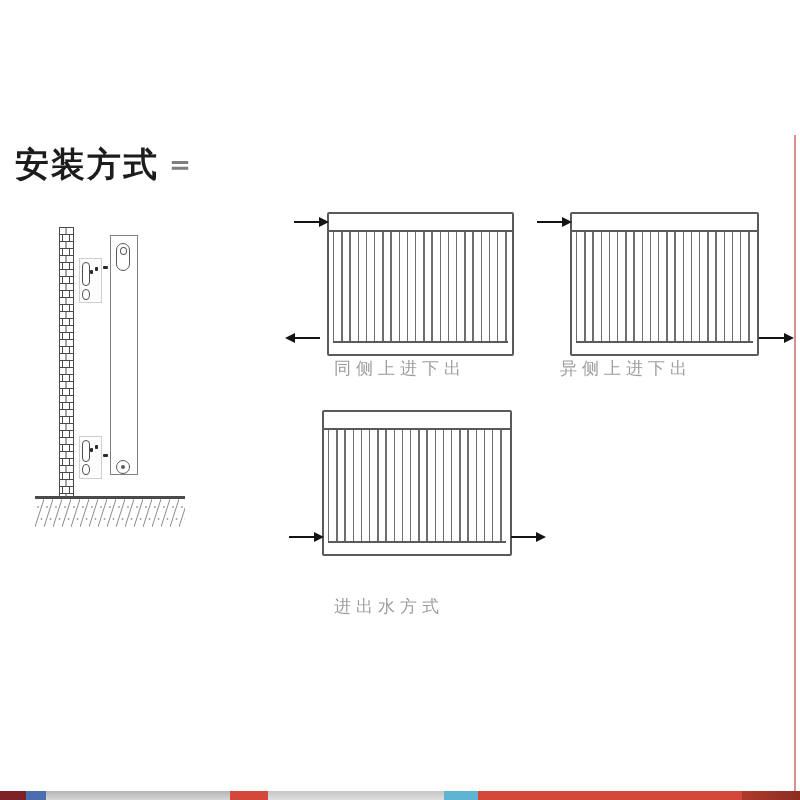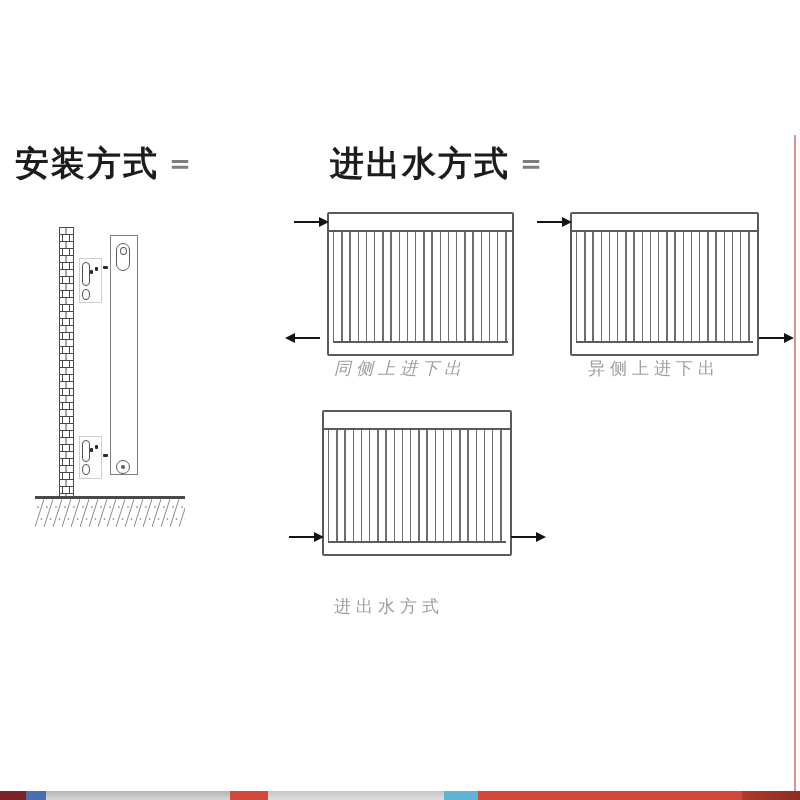--- a/index.html
+++ b/index.html
@@ -1,21 +1,21 @@
 <!DOCTYPE html>
 <html><head>
 <meta charset="utf-8">
 <style>
   html,body{margin:0;padding:0;background:#ffffff;}
   body{font-family:"Liberation Sans","DejaVu Sans",sans-serif;}
   #stage{position:relative;width:800px;height:800px;background:#ffffff;overflow:hidden;}
 
   
   .sec-title{position:absolute;font-size:34px;font-weight:700;color:#1c1c1c;
-             letter-spacing:2px;white-space:nowrap;line-height:1;font-family:Liberation Serif, serif;}
+             letter-spacing:2px;white-space:nowrap;line-height:1;}
   .sec-title .eq{color:#7e7e7e;font-weight:700;margin-left:6px;font-size:30px;vertical-align:2px;}
 
   
   .abs{position:absolute;}
   .ground-line{left:35px;top:496px;width:150px;height:3px;background:#4a4a4a;}
   .panel{left:110px;top:235px;width:26px;height:238px;border:1.5px solid #808080;background:#fff;}
   .keyhole{left:116px;top:243px;width:12px;height:26px;border:1.5px solid #5a5a5a;border-radius:7px;background:#fff;}
   .keyhole-dot{left:120px;top:247px;width:5px;height:6px;border:1.2px solid #5a5a5a;border-radius:50%;}
   .foot-circle{left:116px;top:460px;width:12px;height:12px;border:1.5px solid #5a5a5a;border-radius:50%;background:#fff;}
   .foot-dot{left:121px;top:465px;width:4px;height:4px;background:#5a5a5a;border-radius:50%;}
@@ -55,23 +55,20 @@
   .sg6{width:264px;background:#d4483c;}
   .sg7{width:58px;background:linear-gradient(90deg,#b03a2c,#8c2d22);}
 </style>
 </head>
 <body>
 
 <div id="stage">
 
   <div class="sec-title" style="left:15px;top:147px;">
     <span>安装方式</span><span class="eq">＝</span>
-  </div>
-  <div class="sec-title" style="left:330px;top:147px;">
-    <span>进出水方式</span><span class="eq">＝</span>
   </div>
 
   <div class="abs" style="left:0;top:0;width:0;height:0;">
 
     <svg class="abs" style="left:59px;top:227px;" width="15" height="270">
       <defs>
         <pattern id="brickPat" width="14" height="14" patternUnits="userSpaceOnUse">
           <rect width="14" height="14" fill="#ffffff"></rect>
           <path d="M0 0.5 H14 M0 7.5 H14" stroke="#4a4a4a" stroke-width="1"></path>
           <path d="M7 0 V7 M3.5 7 V14 M10.5 7 V14" stroke="#4a4a4a" stroke-width="1"></path>
@@ -116,30 +113,30 @@
 
   <div class="abs" style="left:0;top:0;width:0;height:0;">
 
     <div class="rad" style="left:327px;top:212px;width:183px;height:140px;">
       <div class="rad-header"></div>
       <div class="rad-fins"></div>
       <div class="rad-footer"></div>
     </div>
     <div class="arrow arrow-right" style="left:294px;top:221px;"></div>
     <div class="arrow arrow-left" style="left:294px;top:337px;"></div>
-    <div class="caption" style="left:334px;top:359px;font-style:italic;">同侧上进下出</div>
+    <div class="caption" style="left:334px;top:359px;">同侧上进下出</div>
 
     <div class="rad" style="left:570px;top:212px;width:185px;height:140px;">
       <div class="rad-header"></div>
       <div class="rad-fins"></div>
       <div class="rad-footer"></div>
     </div>
     <div class="arrow arrow-right" style="left:537px;top:221px;"></div>
     <div class="arrow arrow-right" style="left:759px;top:337px;"></div>
-    <div class="caption" style="left:588px;top:359px;">异侧上进下出</div>
+    <div class="caption" style="left:560px;top:359px;">异侧上进下出</div>
 
     <div class="rad" style="left:322px;top:410px;width:186px;height:142px;">
       <div class="rad-header"></div>
       <div class="rad-fins"></div>
       <div class="rad-footer"></div>
     </div>
     <div class="arrow arrow-right" style="left:289px;top:536px;"></div>
     <div class="arrow arrow-right" style="left:511px;top:536px;"></div>
     <div class="caption" style="left:334px;top:597px;">进出水方式</div>
   </div>

